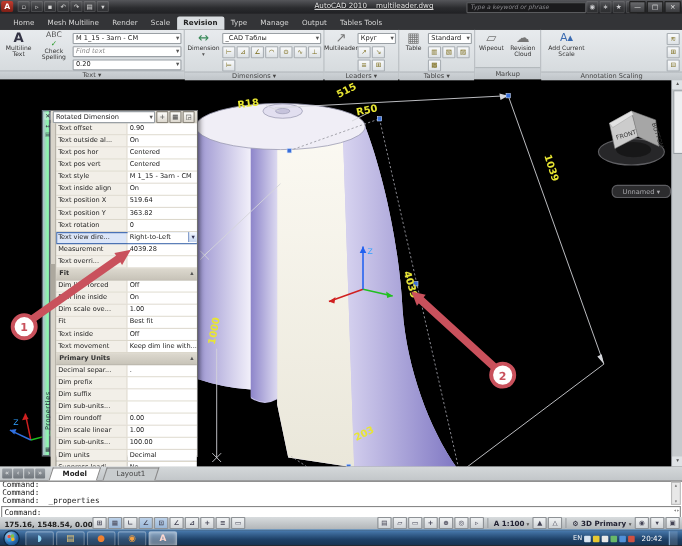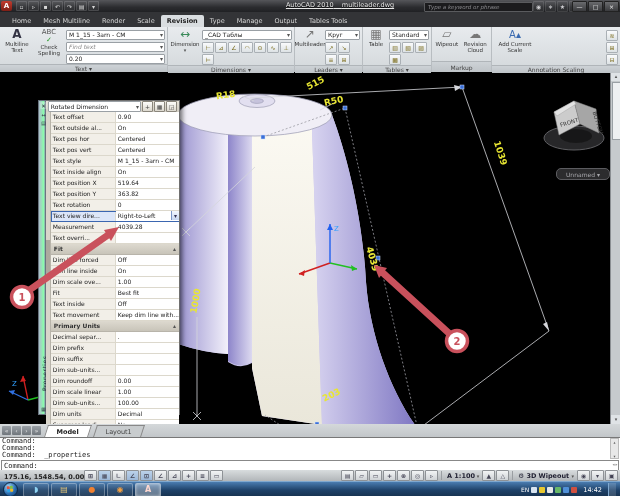--- a/index.html
+++ b/index.html
@@ -629,21 +629,21 @@
         </span>
       <div class="ssep"></div>
       <div class="slabel dd"><span>A 1:100</span></div>
       <span id="status-r2" style="display:flex;gap:1px;">
           <div class="sbi">▲</div>
           <div class="sbi">△</div>
         </span>
       <div class="ssep"></div>
       <div class="slabel dd">
         <span>⚙</span>
-        <span>3D Wipeout</span>
+        <span>3D Primary</span>
       </div>
       <span id="status-r3" style="display:flex;gap:1px;">
           <div class="sbi">◉</div>
           <div class="sbi">▾</div>
           <div class="sbi">▣</div>
         </span>
     </div>
   </div>
 
   <div class="taskbar">
@@ -675,21 +675,21 @@
     <div class="tray">
       <span style="font-size:6px;">EN</span>
       <span id="tray-icons" style="display:flex;gap:2px;align-items:center;">
           <span class="trayico" style="background: rgb(216, 228, 240);"></span>
           <span class="trayico" style="background: rgb(232, 200, 48);"></span>
           <span class="trayico" style="background: rgb(232, 232, 232);"></span>
           <span class="trayico" style="background: rgb(104, 184, 104);"></span>
           <span class="trayico" style="background: rgb(80, 144, 216);"></span>
           <span class="trayico" style="background: rgb(208, 80, 64);"></span>
         </span>
-      <span class="clock">14:42</span>
+      <span class="clock">20:42</span>
       <div class="showdesk"></div>
     </div>
   </div>
 
   <svg class="overlay">
     <g>
       <line x1="28" y1="291" x2="108" y2="235" stroke="#c9515c" stroke-width="7" stroke-linecap="round"></line>
       <polygon points="119,227 111,241 104,230" fill="#c9515c"></polygon>
       <circle cx="22" cy="297" r="10.5" fill="#fff" stroke="#c9515c" stroke-width="3.5"></circle>
       <text x="22" y="301" text-anchor="middle" font-size="10" font-weight="bold" fill="#c9515c">1</text>

